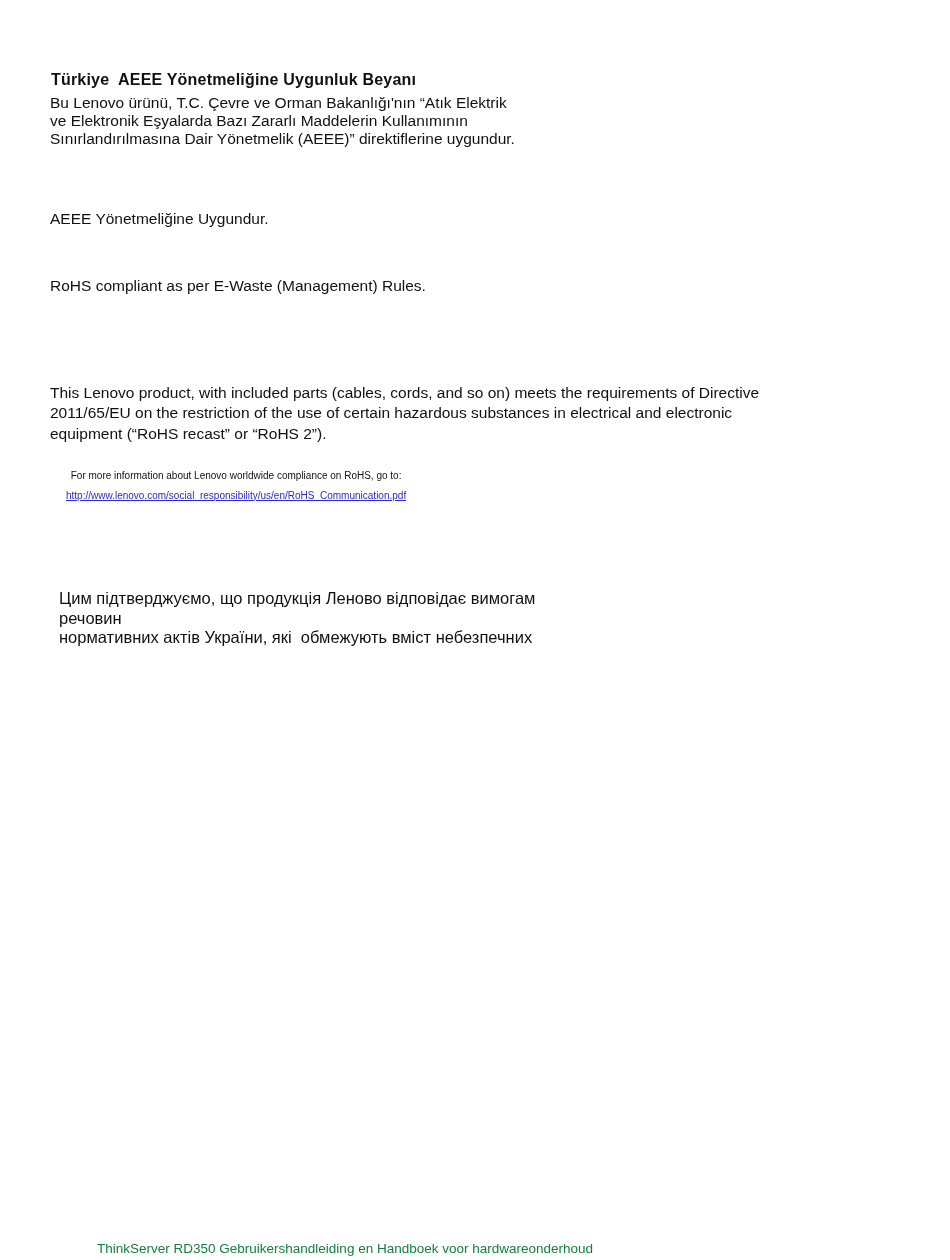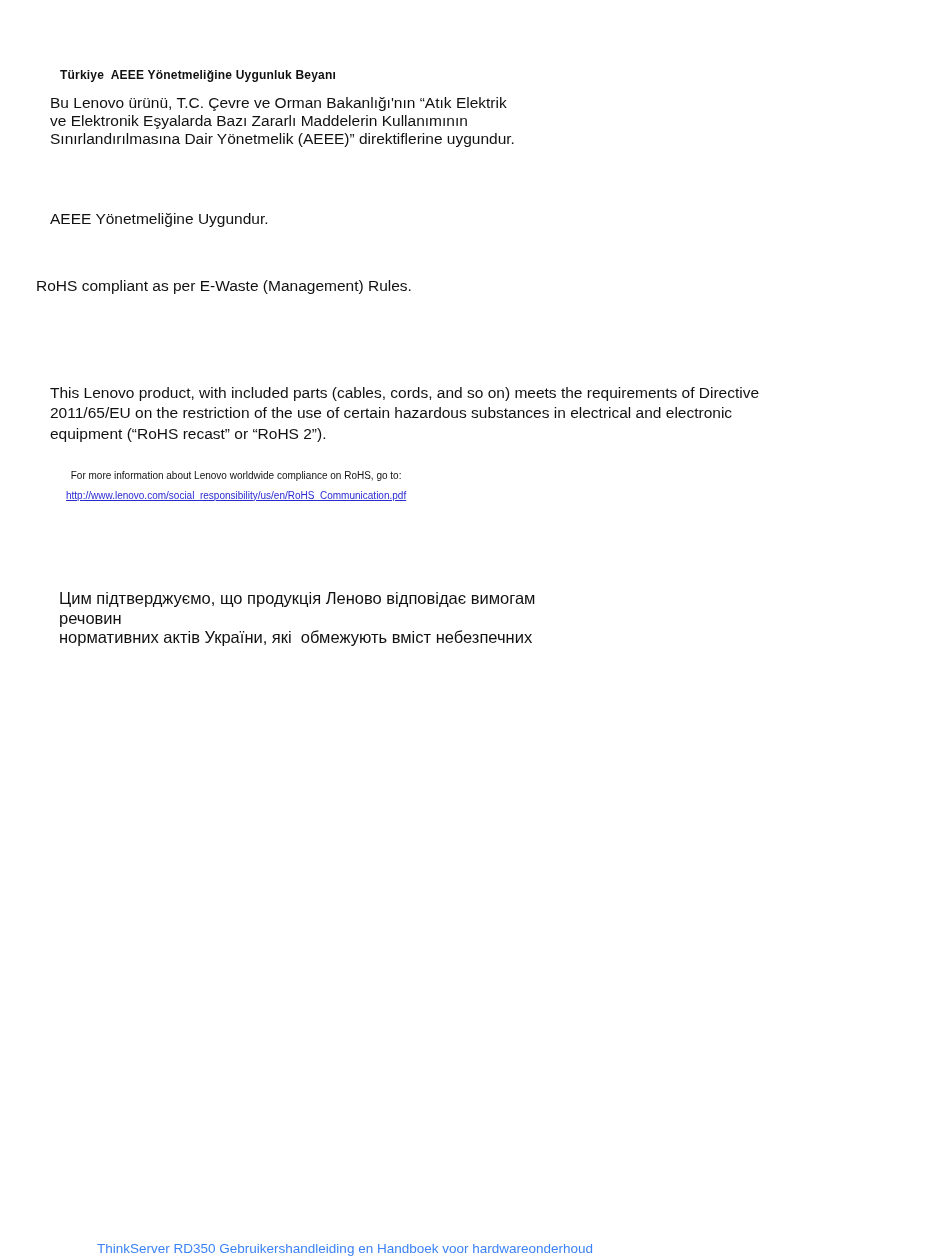--- a/index.html
+++ b/index.html
@@ -14,39 +14,39 @@
     background: #ffffff;
     font-family: "Liberation Sans", sans-serif;
     color: #111111;
     overflow: hidden;
   }
   .abs { position: absolute; }
   .line { white-space: pre; }
 
   
   .tr-heading {
-    left: 60px; top: 58px;
-    font-size: 12px;
+    left: 51px; top: 58px;
+    font-size: 16px;
     font-weight: bold;
     letter-spacing: 0.2px;
   }
   .tr-body {
     left: 50px; top: 94px;
     font-size: 15.5px;
     line-height: 18.2px;
   }
   .tr-compliance {
     left: 50px; top: 166px;
     font-size: 15.5px;
     margin-top: 44px;
   }
 
   
   .india-rohs {
-    left: 36px; top: 277px;
+    left: 50px; top: 277px;
     font-size: 15.5px;
   }
 
   
   .eu-body {
     left: 50px; top: 383px;
     font-size: 15.5px;
     line-height: 20.3px;
   }
   .eu-moreinfo {
@@ -66,21 +66,21 @@
     left: 50px; top: 589px;
     font-size: 16.5px;
     line-height: 19.6px;
     margin-left: 9px;
   }
 
   
   .footer {
     left: 97px; top: 1241px;
     font-size: 13.5px;
-    color: #3b82f6;
+    color: #15803d;
   }
 </style>
 </head>
 <body>
 
 <div class="page">
 
   <section>
     <h2 class="abs tr-heading line">Türkiye  AEEE Yönetmeliğine Uygunluk Beyanı</h2>
 

